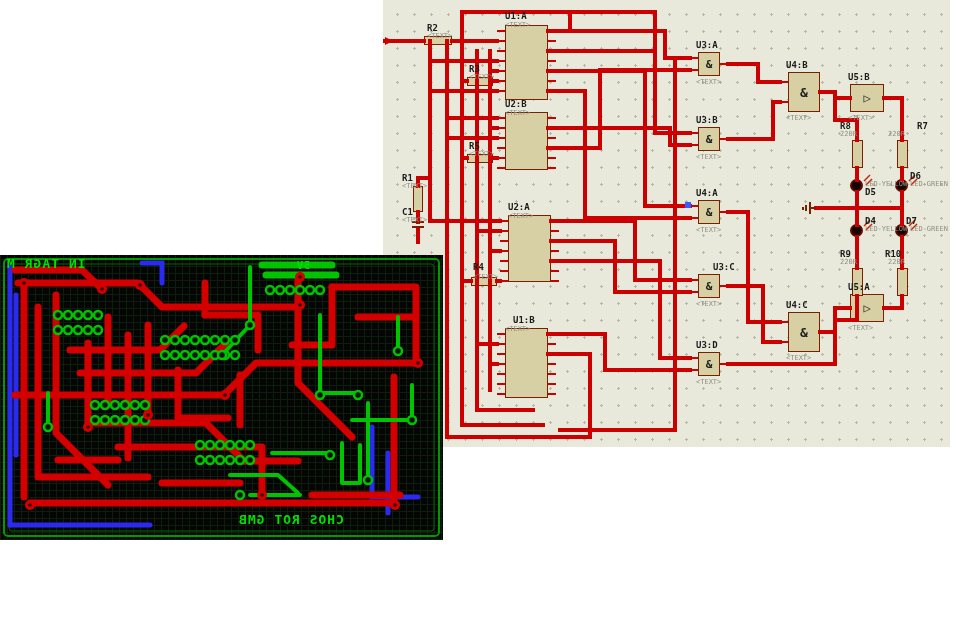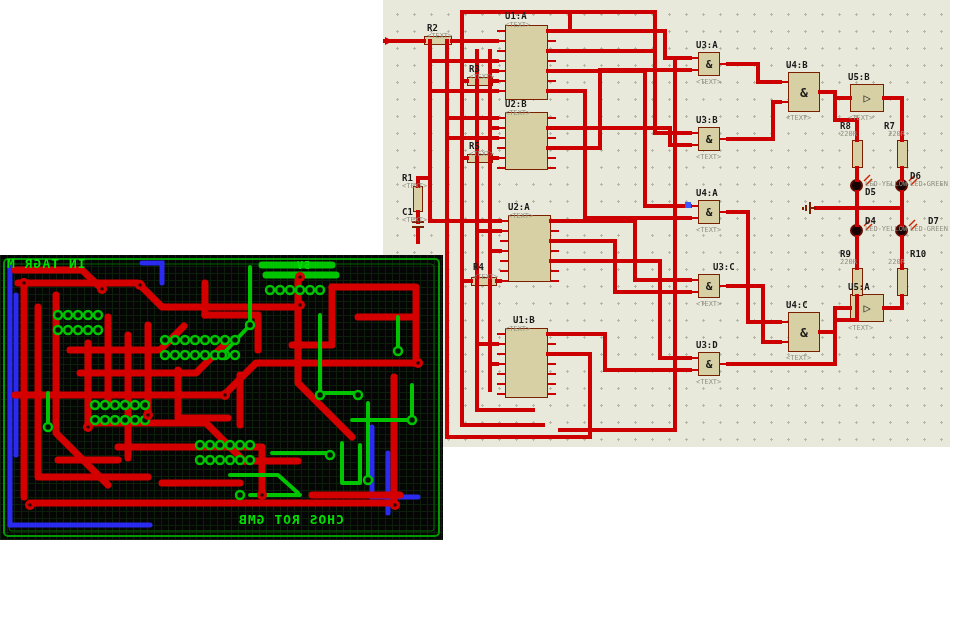--- a/index.html
+++ b/index.html
@@ -293,37 +293,37 @@
     <span class="ref" style="left:86px;top:65px">R3</span>
     <span class="val" style="left:86px;top:73px">&lt;TEXT&gt;</span>
     <span class="ref" style="left:86px;top:142px">R5</span>
     <span class="val" style="left:86px;top:150px">&lt;TEXT&gt;</span>
     <span class="ref" style="left:90px;top:263px">R4</span>
     <span class="val" style="left:90px;top:273px">&lt;TEXT&gt;</span>
     <span class="ref" style="left:19px;top:174px">R1</span>
     <span class="val" style="left:19px;top:182px">&lt;TEXT&gt;</span>
     <span class="ref" style="left:457px;top:122px">R8</span>
     <span class="val" style="left:457px;top:130px">220R</span>
-    <span class="ref" style="left:501px;top:122px">R7</span>
+    <span class="ref" style="left:534px;top:122px">R7</span>
     <span class="val" style="left:505px;top:130px">220R</span>
     <span class="ref" style="left:457px;top:250px">R9</span>
     <span class="val" style="left:457px;top:258px">220R</span>
-    <span class="ref" style="left:527px;top:250px">R10</span>
+    <span class="ref" style="left:502px;top:250px">R10</span>
     <span class="val" style="left:505px;top:258px">220R</span>
 
     <span class="ref" style="left:19px;top:208px">C1</span>
     <span class="val" style="left:19px;top:216px">&lt;TEXT&gt;</span>
 
     <span class="ref" style="left:482px;top:188px">D5</span>
     <span class="val" style="left:482px;top:180px">LED-YELLOW</span>
     <span class="ref" style="left:527px;top:172px">D6</span>
     <span class="val" style="left:527px;top:180px">LED-GREEN</span>
     <span class="ref" style="left:482px;top:217px">D4</span>
     <span class="val" style="left:482px;top:225px">LED-YELLOW</span>
-    <span class="ref" style="left:545px;top:217px">D7</span>
+    <span class="ref" style="left:523px;top:217px">D7</span>
     <span class="val" style="left:527px;top:225px">LED-GREEN</span>
   </div>
 
   <div class="pcb">
     <svg id="psvg" class="layer" width="443" height="285">
       <g stroke="#009900" stroke-width="2" fill="none">
         <rect x="4" y="4" width="435" height="277" rx="4"></rect>
       </g>
       <g stroke="#006600" stroke-width="1" fill="none">
         <rect x="9" y="9" width="425" height="267" rx="3"></rect>

